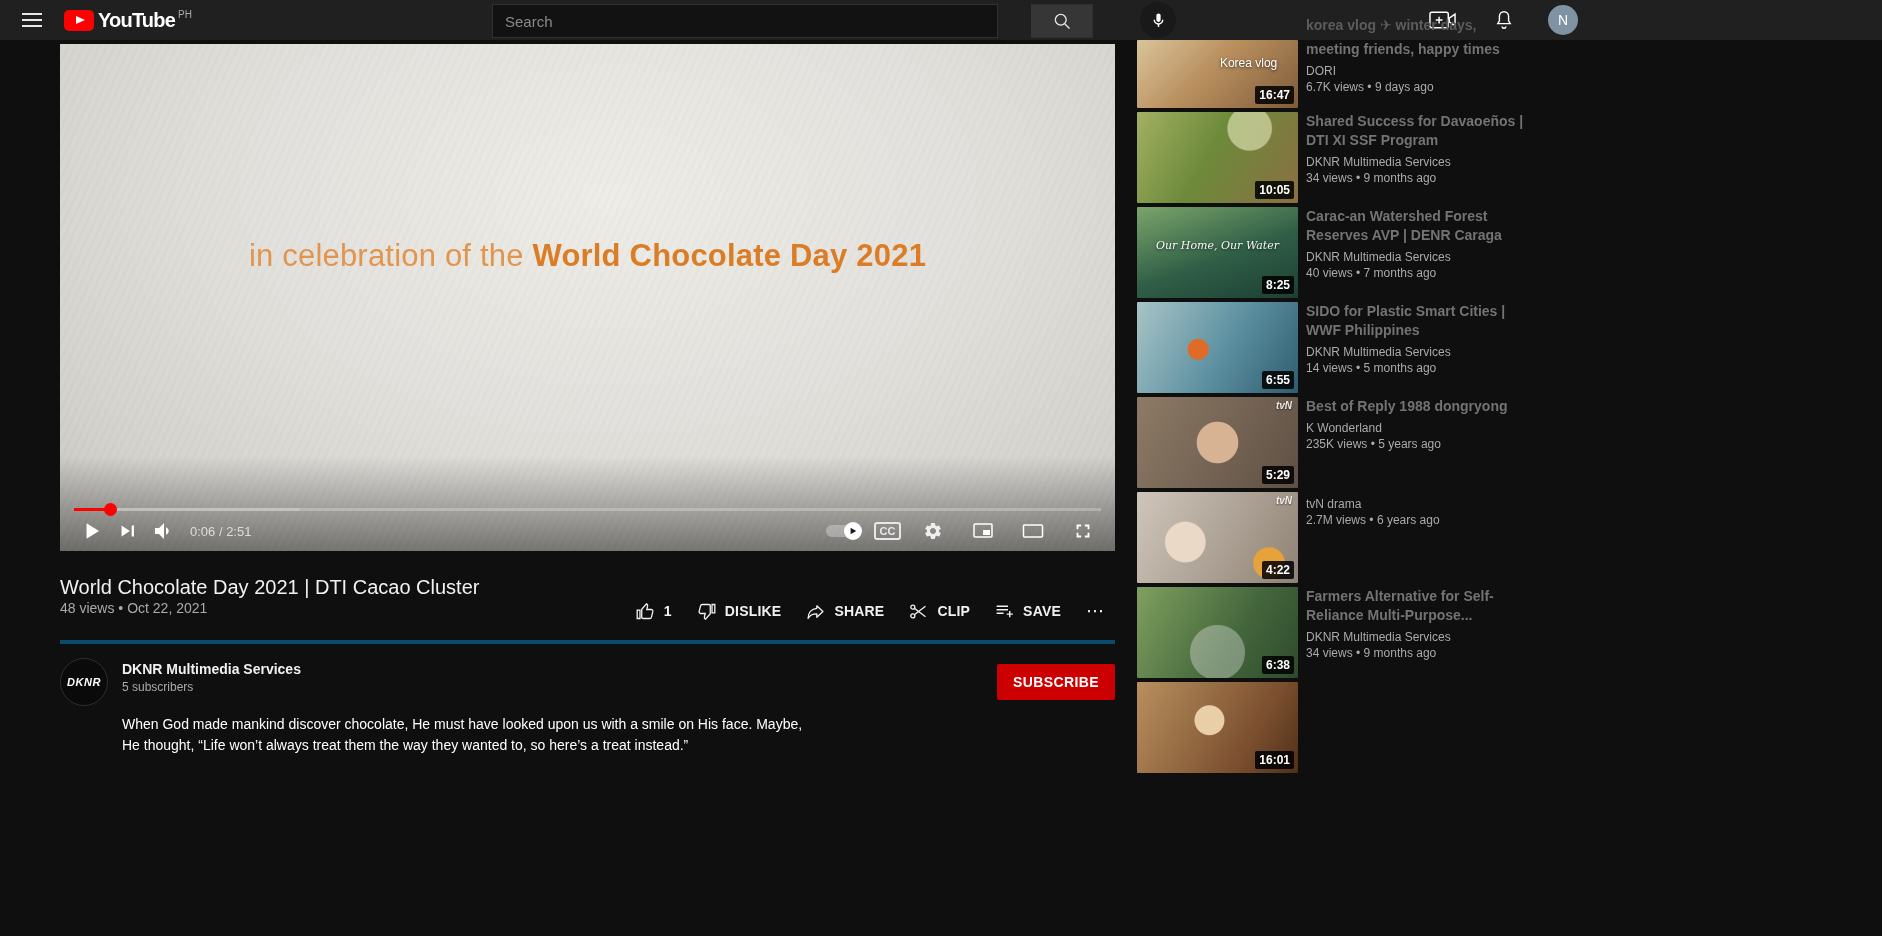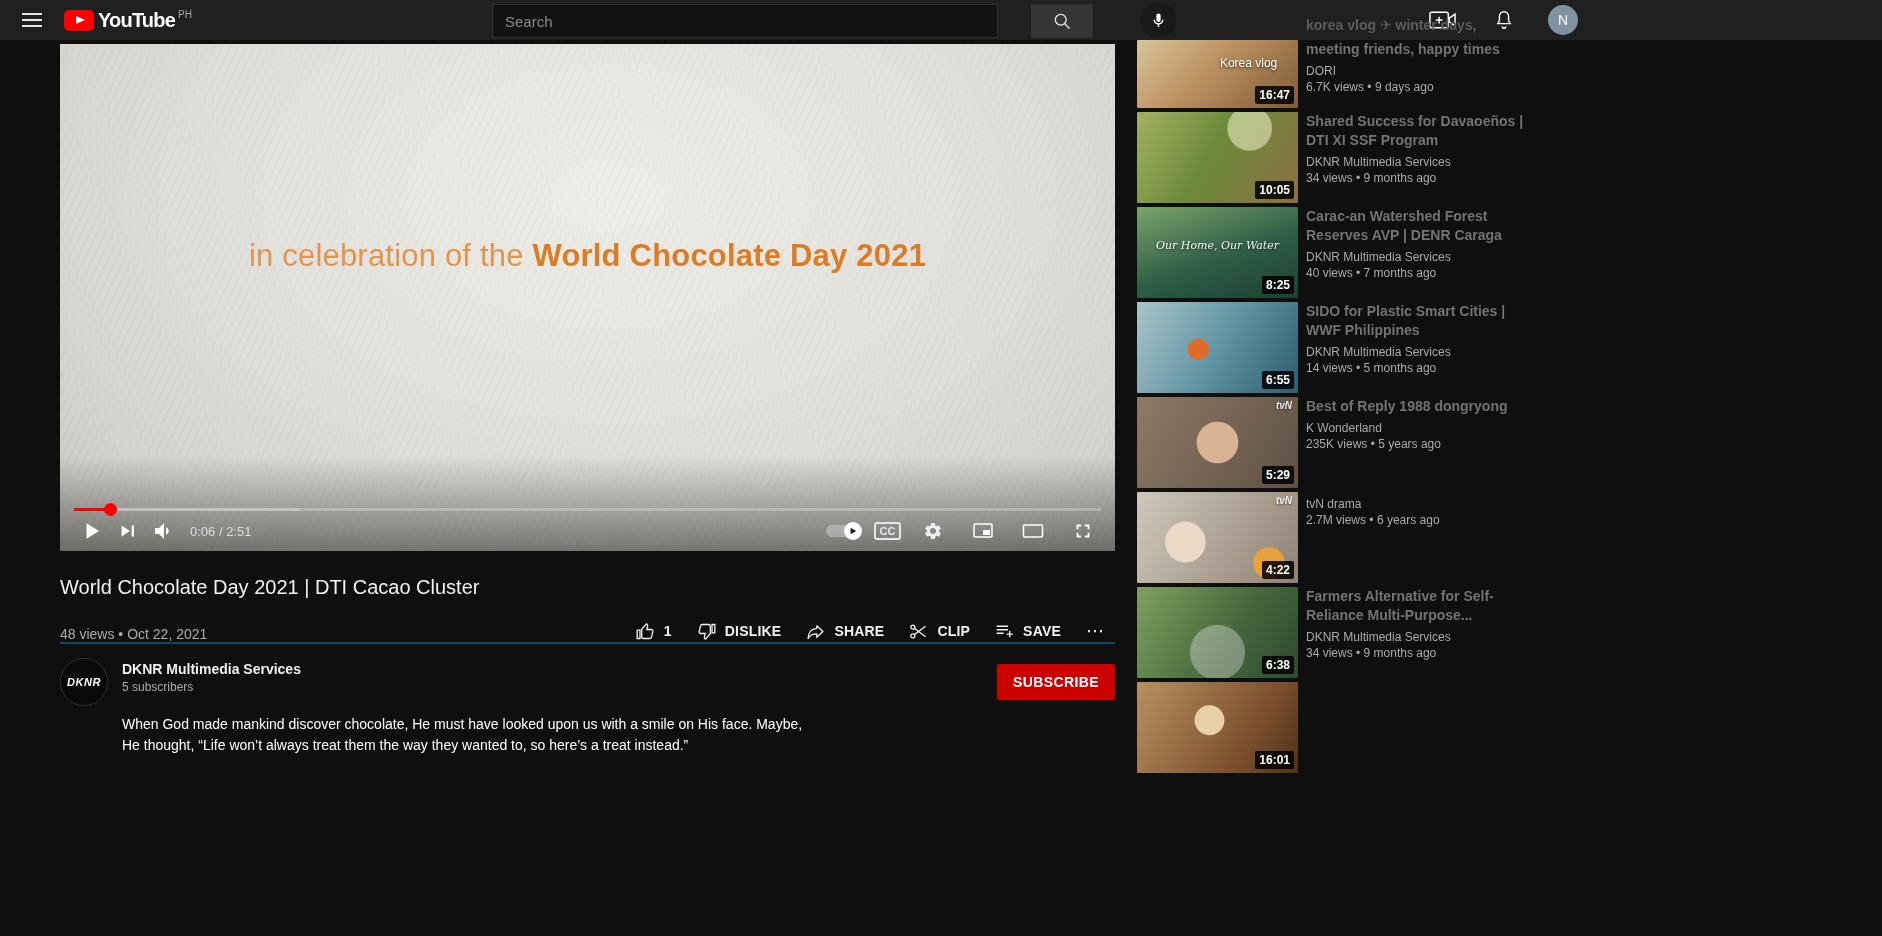--- a/index.html
+++ b/index.html
@@ -49,21 +49,21 @@
   .ctrl-left, .ctrl-right { display:flex; align-items:center; }
   .ctrl-right { margin-left:auto; gap:14px; }
   .ctrl-btn { width:36px; height:36px; display:flex; align-items:center; justify-content:center; }
   .time { font-size:13px; color:#ddd; margin-left:8px; white-space:nowrap; }
   .autoplay { width:34px; height:12px; border-radius:6px; background:rgba(255,255,255,0.3); position:relative; }
   .autoplay-knob { position:absolute; right:-2px; top:-3px; width:18px; height:18px; border-radius:50%; background:#fff; display:flex; align-items:center; justify-content:center; }
   .cc-btn { min-width:27px; height:18px; border:2px solid #e8e8e8; border-radius:3px; color:#e8e8e8; font-size:11px; font-weight:bold; display:flex; align-items:center; justify-content:center; padding:0 3px; }
 
   
   .video-title { position:absolute; left:60px; top:576px; width:1055px; font-size:20px; font-weight:normal; color:#f1f1f1; }
-  .meta-row { position:absolute; left:60px; top:600px; width:1055px; height:44px; display:flex; align-items:flex-end; border-bottom:2px solid #0c4a6e; }
+  .meta-row { position:absolute; left:60px; top:600px; width:1055px; height:44px; display:flex; align-items:flex-start; border-bottom:4px solid #0c4a6e; }
   .meta-text { font-size:14px; color:#aaa; }
   .actions { margin-left:auto; display:flex; align-items:center; gap:6px; }
   .action { display:flex; align-items:center; gap:8px; padding:0 9px; font-size:14px; font-weight:bold; color:#f1f1f1; letter-spacing:0.2px; }
   .action svg { flex:none; }
   .more-btn { font-size:18px; color:#f1f1f1; padding:0 10px; letter-spacing:1px; }
 
   .channel-row { position:absolute; left:60px; top:658px; width:1055px; height:48px; display:flex; align-items:flex-start; }
   .channel-avatar { width:48px; height:48px; border-radius:50%; background:#0a0a0a; border:1px solid #2e2e2e; color:#fff; font-size:11px; font-weight:bold; font-style:italic; letter-spacing:0.5px; display:flex; align-items:center; justify-content:center; flex:none; }
   .channel-info { margin-left:14px; padding-top:3px; }
   .channel-name { font-size:14px; font-weight:bold; color:#f1f1f1; }

